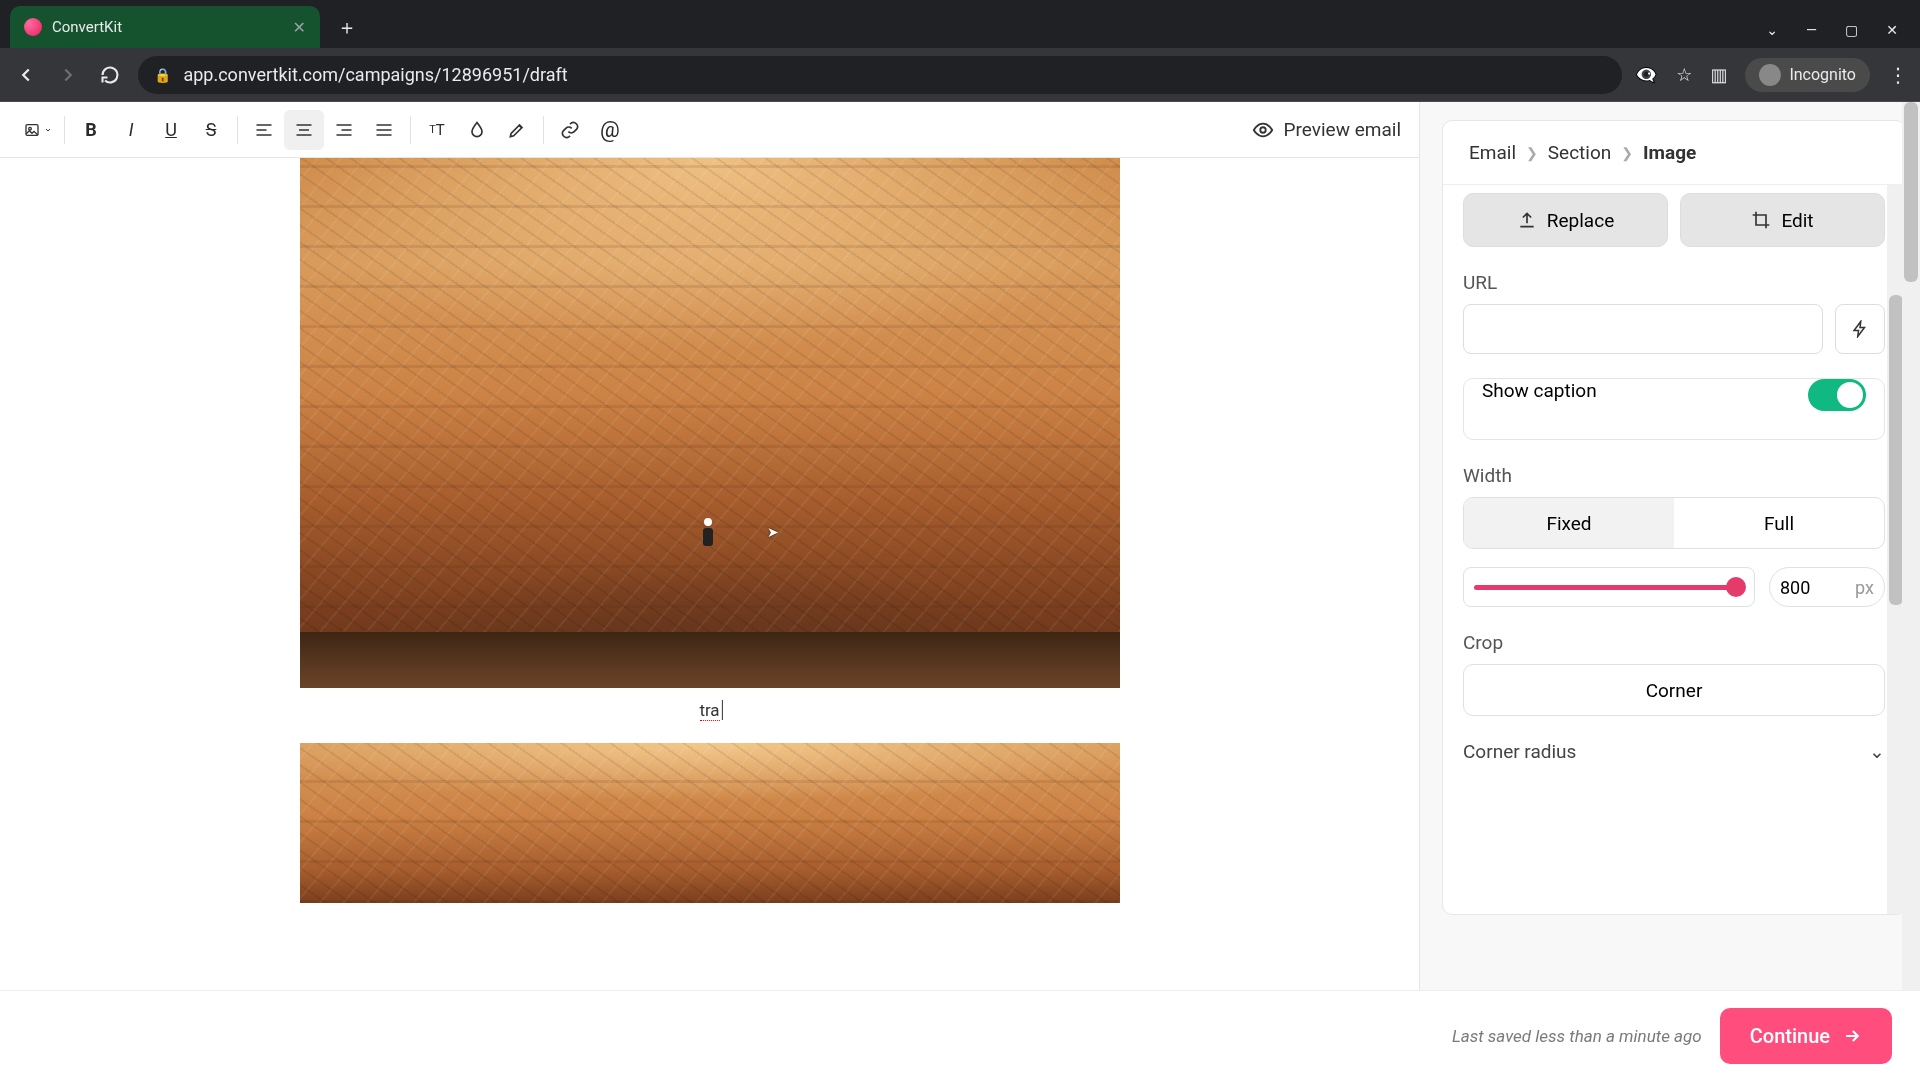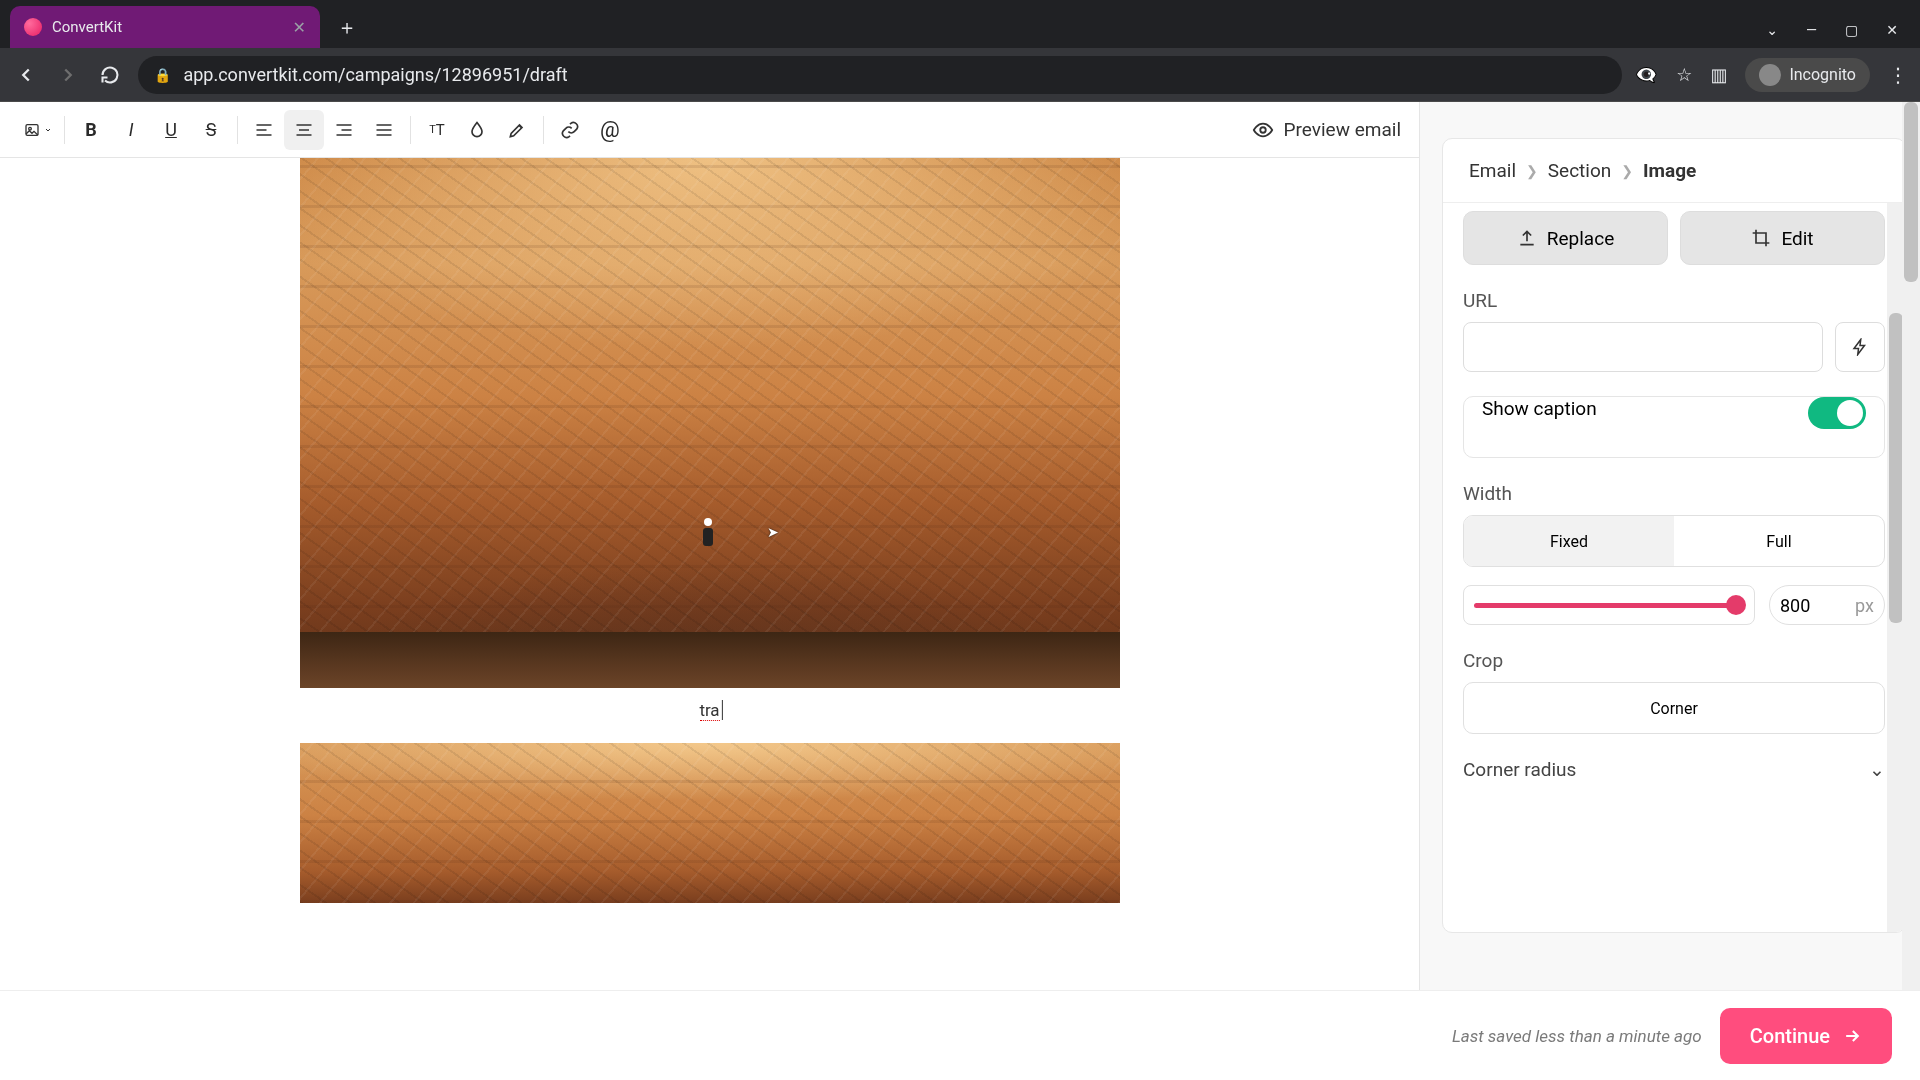--- a/index.html
+++ b/index.html
@@ -1,39 +1,39 @@
 <!DOCTYPE html>
 <html><head>
 <meta charset="utf-8">
 <style>
 * { box-sizing: border-box; margin: 0; padding: 0; font-family: -apple-system, BlinkMacSystemFont, "Segoe UI", Roboto, sans-serif; }
 body { width: 1920px; height: 1080px; overflow: hidden; background: #fff; }
 
 
 .browser-chrome { background: #202124; height: 48px; display: flex; align-items: flex-end; }
-.tab { background: #701a75; border-radius: 10px 10px 0 0; height: 42px; width: 310px; display: flex; align-items: center; padding: 12px 14px; margin-left: 10px; color: #e8eaed; font-size: 15px; gap: 10px; }
+.tab { background: #14532d; border-radius: 10px 10px 0 0; height: 42px; width: 310px; display: flex; align-items: center; padding: 12px 14px; margin-left: 10px; color: #e8eaed; font-size: 15px; gap: 10px; }
 .tab .favicon { width: 18px; height: 18px; border-radius: 50%; background: radial-gradient(circle at 30% 30%, #ff6b9d, #e91e63); }
 .tab .close-x { margin-left: auto; font-size: 16px; color: #9aa0a6; cursor: pointer; font-family: Arial; }
 .new-tab { width: 34px; height: 34px; display: flex; align-items: center; justify-content: center; color: #e8eaed; font-size: 20px; margin-left: 10px; margin-bottom: 4px; cursor: pointer; }
 .win-controls { margin-left: auto; display: flex; gap: 28px; padding-right: 22px; color: #e8eaed; margin-bottom: 10px; font-size: 14px; }
 .win-controls span { cursor: pointer; }
 
 .address-bar { background: #35363a; height: 54px; display: flex; align-items: center; padding: 0 12px; gap: 14px; border-bottom: 1px solid #4a4a4a; }
 .nav-btn { width: 28px; height: 28px; display: flex; align-items: center; justify-content: center; color: #e8eaed; cursor: pointer; }
 .nav-btn.disabled { color: #6e6e6e; }
 .url-bar { flex: 1; background: #202124; border-radius: 22px; height: 38px; display: flex; align-items: center; padding: 0 16px; color: #e8eaed; font-size: 18px; gap: 12px; }
 .url-bar .lock { color: #9aa0a6; font-size: 14px; }
 .right-icons { display: flex; gap: 18px; align-items: center; color: #e8eaed; }
 .incognito-badge { background: #4a4a4a; border-radius: 18px; padding: 6px 14px; font-size: 16px; display: flex; align-items: center; gap: 8px; }
 .incognito-badge .ico { width: 22px; height: 22px; border-radius: 50%; background: #888; }
 
 
 .app { display: flex; height: calc(1080px - 48px - 54px); background: #fff; position: relative; }
 .editor-col { flex: 1; display: flex; flex-direction: column; border-right: 1px solid #e5e5e5; position: relative; }
-.right-panel-wrap { width: 500px; background: #f8f8f8; padding: 36px 14px 0 22px; position: relative; }
+.right-panel-wrap { width: 500px; background: #f8f8f8; padding: 18px 14px 0 22px; position: relative; }
 .right-panel { background: #fff; border-radius: 10px; border: 1px solid #e7e7e7; height: 795px; position: relative; overflow: hidden; display: flex; flex-direction: column; }
 .side-scroll { position: absolute; right: 0; top: 0; bottom: 0; width: 18px; background: #f0f0f0; }
 .side-scroll .thumb { position: absolute; left: 2px; right: 2px; top: 110px; height: 310px; background: #c1c1c1; border-radius: 6px; }
 .main-scroll { position: absolute; right: 0; top: 0; bottom: 0; width: 18px; background: #f0f0f0; }
 .main-scroll .thumb { position: absolute; left: 2px; right: 2px; top: 0; height: 180px; background: #c1c1c1; border-radius: 6px; }
 
 
 .toolbar { height: 56px; display: flex; align-items: center; padding: 0 18px; border-bottom: 1px solid #e5e5e5; }
 .tbtn { width: 40px; height: 40px; display: flex; align-items: center; justify-content: center; color: #2a2a2a; cursor: pointer; border-radius: 6px; font-size: 18px; }
 .tbtn.sel { background: #f0f0f0; }
@@ -78,21 +78,21 @@
 .btn-row { display: flex; gap: 12px; margin-bottom: 24px; }
 .btn-secondary { flex: 1; border: 1px solid #ddd; border-radius: 10px; height: 54px; display: flex; align-items: center; justify-content: center; gap: 10px; font-size: 19px; cursor: pointer; background: #e5e5e5; }
 .label { font-size: 19px; color: #555; margin-bottom: 10px; }
 .url-row { display: flex; gap: 12px; margin-bottom: 24px; }
 .url-input { flex: 1; border: 1px solid #ddd; border-radius: 8px; height: 50px; padding: 0 14px; font-size: 17px; }
 .bolt-btn { width: 50px; height: 50px; border: 1px solid #ddd; border-radius: 8px; display: flex; align-items: center; justify-content: center; cursor: pointer; font-size: 20px; }
 .caption-row { border: 1px solid #e5e5e5; border-radius: 10px; height: 62px; display: flex; align-items: flex-start; justify-content: space-between; padding: 0 18px; font-size: 19px; margin-bottom: 24px; }
 .toggle { width: 58px; height: 32px; background: #10b981; border-radius: 16px; position: relative; cursor: pointer; }
 .toggle .knob { position: absolute; right: 3px; top: 3px; width: 26px; height: 26px; background: #fff; border-radius: 50%; }
 .seg { display: flex; border: 1px solid #e0e0e0; border-radius: 10px; overflow: hidden; margin-bottom: 18px; }
-.seg .opt { flex: 1; height: 50px; display: flex; align-items: center; justify-content: center; font-size: 16px; cursor: pointer; }
+.seg .opt { flex: 1; height: 50px; display: flex; align-items: center; justify-content: center; font-size: 19px; cursor: pointer; }
 .seg .opt.active { background: #f2f2f2; }
 .slider-row { display: flex; gap: 14px; align-items: center; margin-bottom: 24px; }
 .slider { flex: 1; height: 40px; border: 1px solid #e0e0e0; border-radius: 8px; position: relative; display: flex; align-items: center; padding: 0 10px; }
 .slider .track { flex:1; height: 5px; background: #e43b6a; border-radius: 3px; position: relative; }
 .slider .handle { position: absolute; right: -2px; top: 50%; transform: translateY(-50%); width: 20px; height: 20px; background: #e43b6a; border-radius: 50%; }
 .px-group { width: 116px; border: 1px solid #e0e0e0; border-radius: 20px; height: 40px; display: flex; align-items: center; justify-content: space-between; padding: 0 10px; font-size: 18px; }
 .px-group .unit { color: #999; }
 .corner-row { display: flex; justify-content: space-between; align-items: center; font-size: 19px; color: #444; padding-top: 6px; }
 
 

